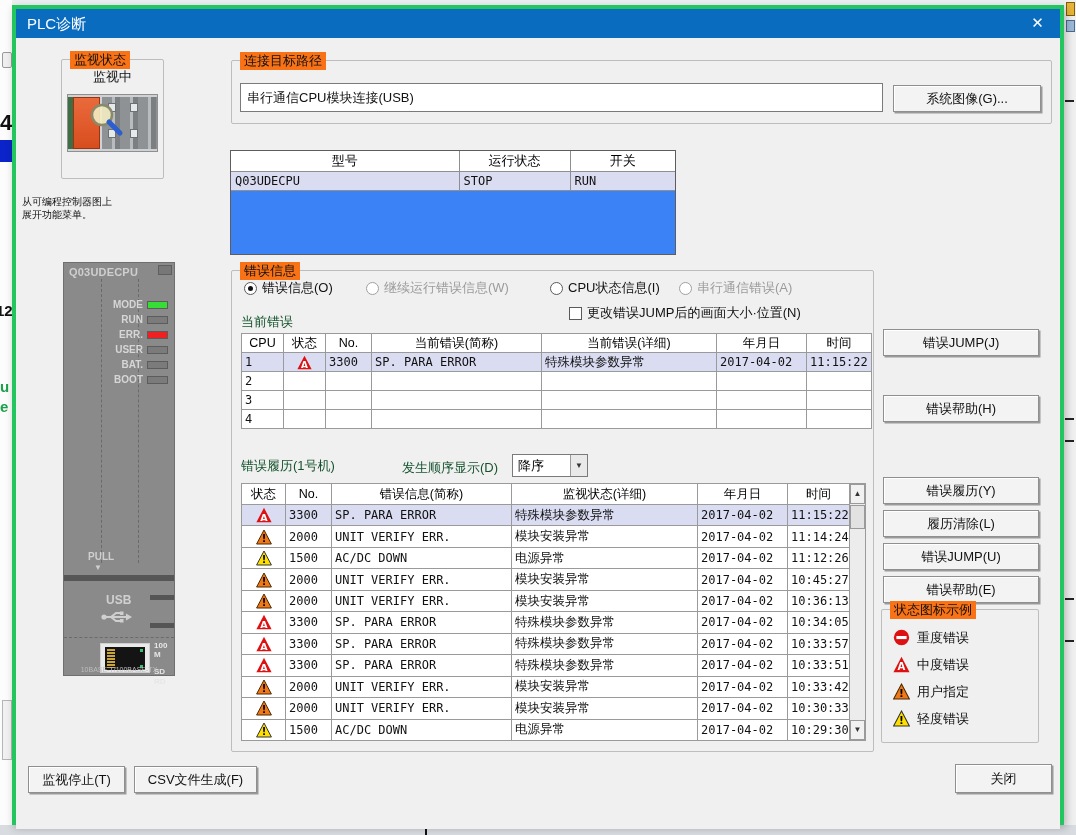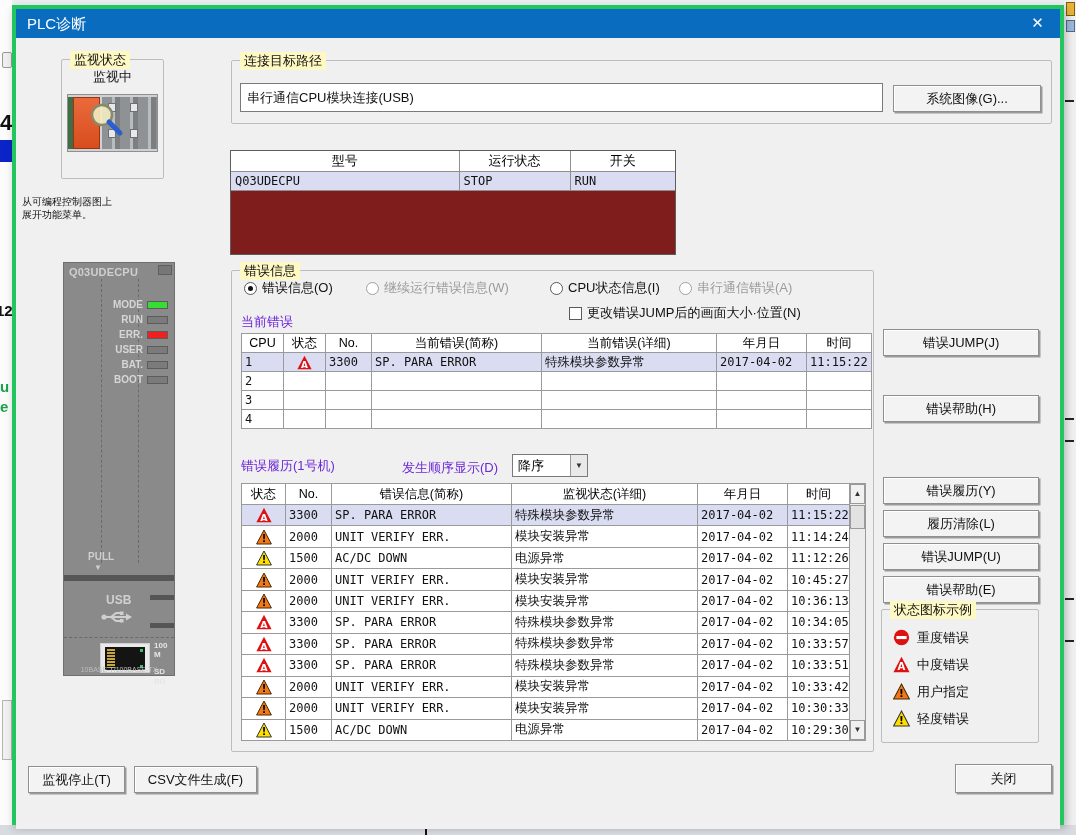--- a/index.html
+++ b/index.html
@@ -27,21 +27,21 @@
   .dialog { position:absolute; left:12px; top:5px; width:1052px; height:820px;
             border:4px solid #22c55e; background:#f0f0f0; box-shadow:2px 3px 8px rgba(0,0,0,.25); }
   .titlebar { position:relative; height:29px; background:#0a6cbf; color:#fff; }
   .titlebar .ttl { position:absolute; left:11px; top:0; line-height:29px; font-size:15px; }
   .titlebar .close { position:absolute; right:0; top:0; width:45px; height:29px; text-align:center;
                      line-height:28px; font-size:15px; color:#fff; cursor:pointer; }
   .dbody { position:relative; width:100%; height:791px; background:#f0f0f0; }
 
   
   .grp { position:absolute; border:1px solid #bdbdbd; border-radius:2px; }
-  .grp > .glabel { position:absolute; top:-9px; left:8px; background:#fef9c3; padding:0 4px; font-size:13px; color:#111; white-space:nowrap; }
+  .grp > .glabel { position:absolute; top:-9px; left:8px; background:#f97316; padding:0 4px; font-size:13px; color:#111; white-space:nowrap; }
 
   
   .grp.monitor { left:45px; top:21px; width:103px; height:120px; }
   .mon-status { position:absolute; left:0; top:8px; width:100%; text-align:center; font-size:13px; color:#111; }
   .mon-img { position:absolute; left:5px; top:34px; width:91px; height:58px; border:1px solid #8f8f8f; background:#cfd2d4; overflow:hidden; }
   .mon-img .greenstrip { position:absolute; left:0; top:2px; width:5px; height:52px; background:#3f6e46; }
   .mon-img .redblk { position:absolute; left:5px; top:2px; width:27px; height:52px; background:linear-gradient(180deg,#ea6a3c,#d84d1e); border:1px solid #9c3410; }
   .mon-img .slats { position:absolute; left:34px; top:2px; width:55px; height:52px;
        background:repeating-linear-gradient(90deg,#8f9294 0 10px,#b9bcbe 10px 13px,#7c7f82 13px 18px); }
   .mon-img .slot { position:absolute; width:8px; height:9px; background:#e6e8e9; border:1px solid #6d7072; }
@@ -52,21 +52,21 @@
   
   .grp.conn { left:215px; top:22px; width:821px; height:64px; }
   .conn-field { position:absolute; left:8px; top:22px; width:643px; height:29px; background:#fff;
                 border:1px solid #7a7a7a; font-size:13px; line-height:27px; padding:0 6px; color:#111; }
   .btn { background:#f3f3f3; border:1px solid #8f8f8f; box-shadow:inset 1px 1px 0 #ffffff, 1.5px 1.5px 0 #9a9a9a;
          font-size:13px; color:#111; text-align:center; cursor:pointer;
          font-family:"Liberation Sans","DejaVu Sans",sans-serif; }
   .sysimg-btn { position:absolute; left:661px; top:24px; width:148px; height:27px; line-height:25px; }
 
   
-  .model-wrap { position:absolute; left:214px; top:112px; width:446px; height:105px; background:#7f1d1d; border:1px solid #5d5d5d; }
+  .model-wrap { position:absolute; left:214px; top:112px; width:446px; height:105px; background:#3b82f6; border:1px solid #5d5d5d; }
   table { border-collapse:collapse; }
   .model-wrap table { width:100%; table-layout:fixed; }
   .model-wrap th { background:#fff; font-weight:normal; font-size:13px; height:20px; border:1px solid #8f8f8f; border-top:none; }
   .model-wrap th:first-child { border-left:none; } .model-wrap th:last-child { border-right:none; }
   .model-wrap td { background:#dadcf2; font-family:"DejaVu Sans Mono",monospace; font-size:12px; height:19px;
                    padding:0 4px; border:1px solid #8f8f8f; border-left:none; }
   .model-wrap td:last-child { border-right:none; }
 
   
   .plc { position:absolute; left:47px; top:224px; width:112px; height:414px; background:#8a8a8a; border:1px solid #6f6f6f; cursor:pointer; }
@@ -98,21 +98,21 @@
 
   
   .grp.errinfo { left:215px; top:232px; width:643px; height:482px; }
   .radio { position:absolute; top:8px; display:flex; align-items:center; font-size:13px; color:#111; cursor:pointer; white-space:nowrap; }
   .radio .rb { width:13px; height:13px; border-radius:50%; border:1px solid #5a5a5a; background:#fff; margin-right:5px; position:relative; }
   .radio.sel .rb::after { content:""; position:absolute; left:3px; top:3px; width:5px; height:5px; border-radius:50%; background:#111; }
   .radio.dis { color:#9b9b9b; cursor:default; }
   .radio.dis .rb { border-color:#a0a0a0; }
   .chkrow { position:absolute; left:337px; top:33px; display:flex; align-items:center; font-size:13px; color:#111; cursor:pointer; }
   .chkrow .cb { width:13px; height:13px; border:1px solid #5a5a5a; background:#fff; margin-right:5px; }
-  .seclabel { position:absolute; font-size:13px; color:#6d28d9; }
+  .seclabel { position:absolute; font-size:13px; color:#14532d; }
 
   .grid { table-layout:fixed; background:#fff; border:1px solid #5d5d5d; }
   .grid th { font-weight:normal; font-size:12.5px; border:1px solid #9a9a9a; background:#fff; padding:0; white-space:nowrap; overflow:hidden; }
   .grid td { border:1px solid #9a9a9a; padding:0 3px; white-space:nowrap; overflow:hidden; font-size:12px; color:#111; background:#fff; }
   .grid td.cn { font-size:12.5px; }
   .grid td.mono, .model-wrap td { color:#111; }
   .mono { font-family:"DejaVu Sans Mono",monospace; font-size:11.5px; }
   .grid tr.selrow td { background:#dadcf2; }
   .grid td.icn { text-align:center; padding:0; }
   .st-icon svg { vertical-align:middle; }

